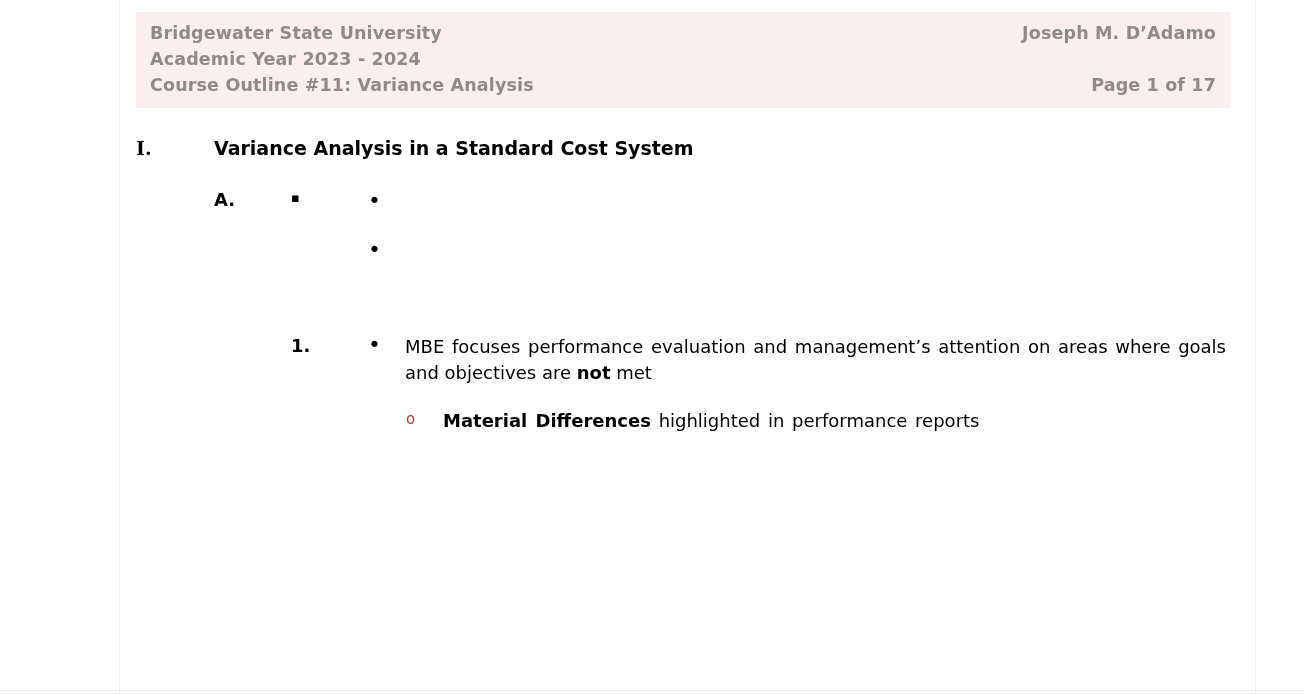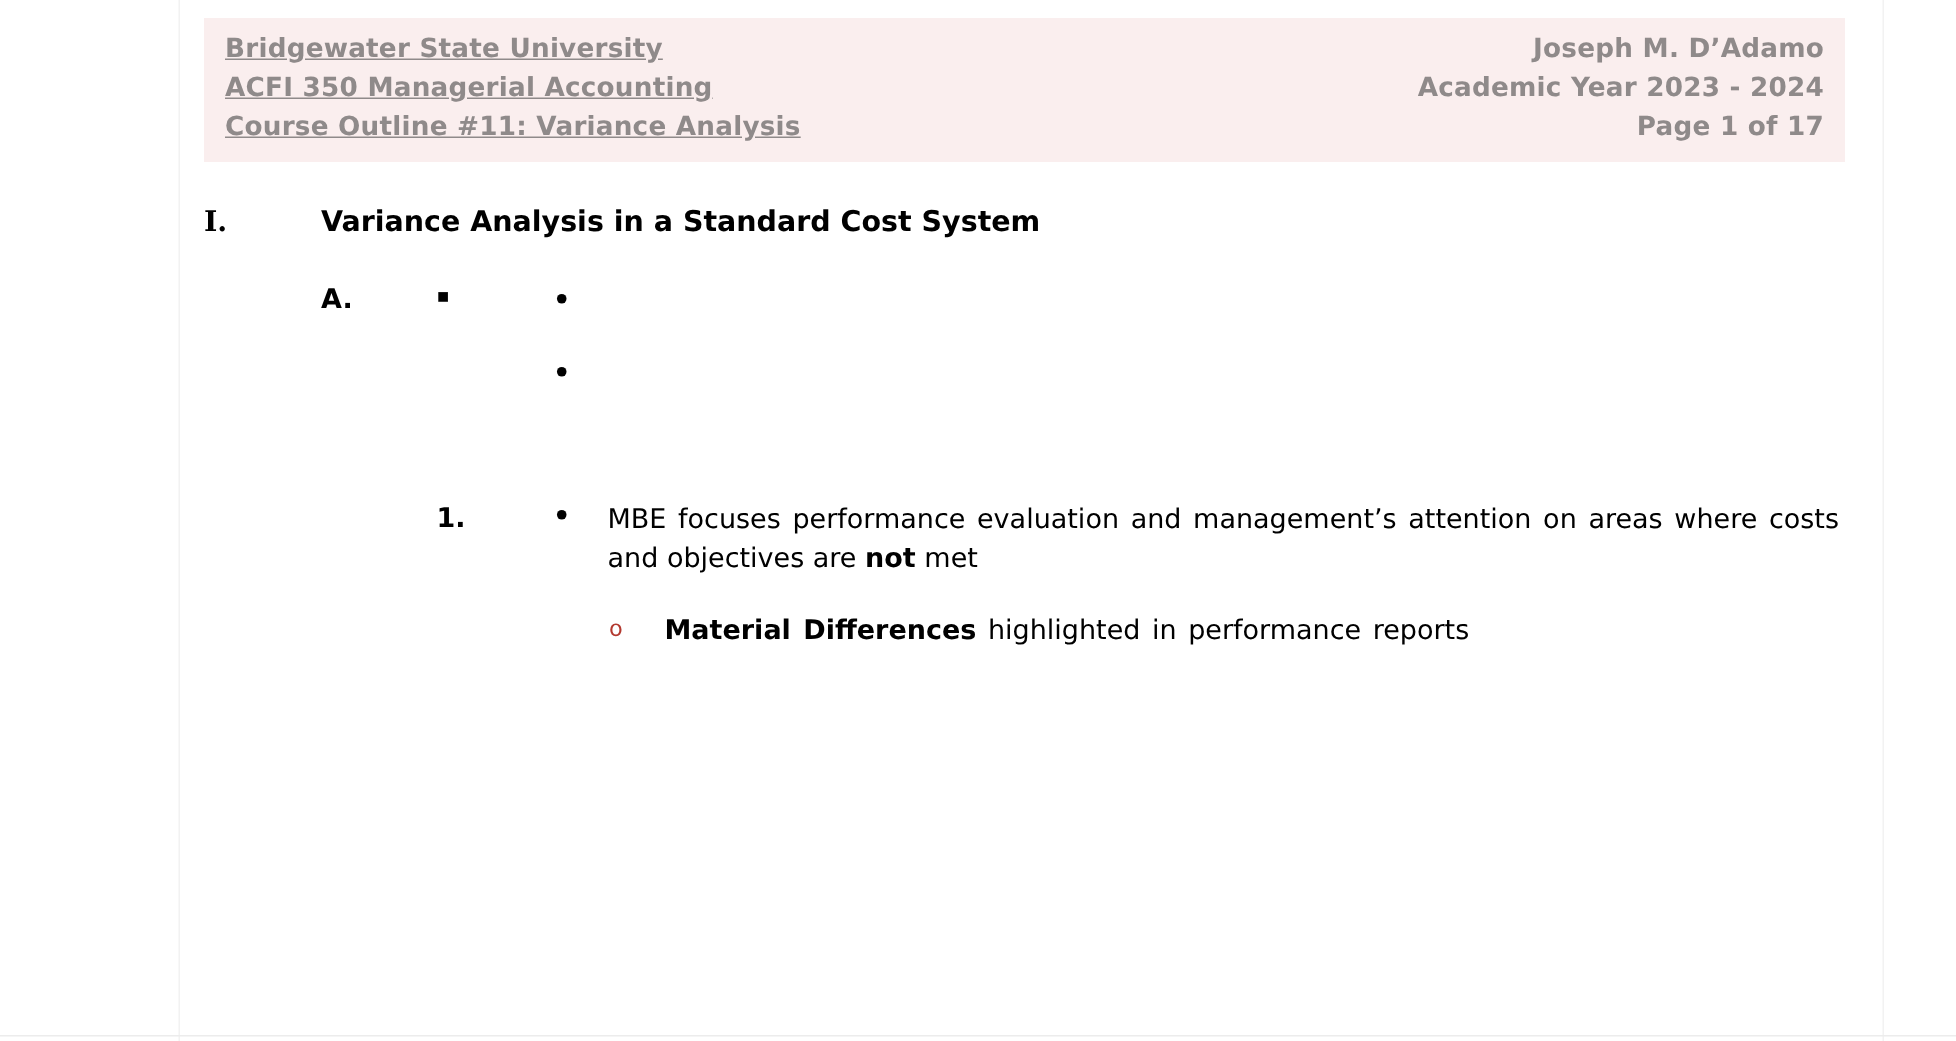--- a/index.html
+++ b/index.html
@@ -64,21 +64,21 @@
   .header-row {
     display: flex;
     justify-content: space-between;
     align-items: baseline;
     font-size: 17.5px;
     font-weight: bold;
     color: #8f8a8a;
     line-height: 1.49;
     letter-spacing: 0.15px;
   }
-  .header-left { text-align: left; text-decoration: underline; }
+  .header-left { text-align: left; }
   .header-right { text-align: left; }
 
   
   .outline {
     position: absolute;
     left: 0;
     top: 136px;
     width: 1304px;
   }
 
@@ -196,21 +196,20 @@
   <div class="page-rule-left"></div>
   <div class="page-rule-right"></div>
   <div class="page-rule-bottom"></div>
 
   <div class="header">
     <div class="header-row">
       <span class="header-left">Bridgewater State University</span>
       <span class="header-right">Joseph M. D’Adamo</span>
     </div>
     <div class="header-row">
-      <span class="header-left">ACFI 350 Managerial Accounting</span>
       <span class="header-right">Academic Year 2023 - 2024</span>
     </div>
     <div class="header-row">
       <span class="header-left">Course Outline #11: Variance Analysis</span>
       <span class="header-right">Page 1 of 17</span>
     </div>
   </div>
 
   <div class="outline">
 
@@ -238,21 +237,21 @@
     </div>
 
     <div class="spacer-gap"></div>
 
     <div class="lvl-num">
       <span class="marker">1.</span>
     </div>
 
     <div class="lvl-dot">
       <span class="marker">•</span>
-      <span>MBE focuses performance evaluation and management’s attention on areas where costs and objectives are </span><b>not</b><span> met</span>
+      <span>MBE focuses performance evaluation and management’s attention on areas where goals and objectives are </span><b>not</b><span> met</span>
     </div>
 
     <div class="lvl-circle">
       <span class="marker">o</span>
       <b>Material Differences</b><span> highlighted in performance reports</span>
     </div>
 
   </div>
 </div>
 

